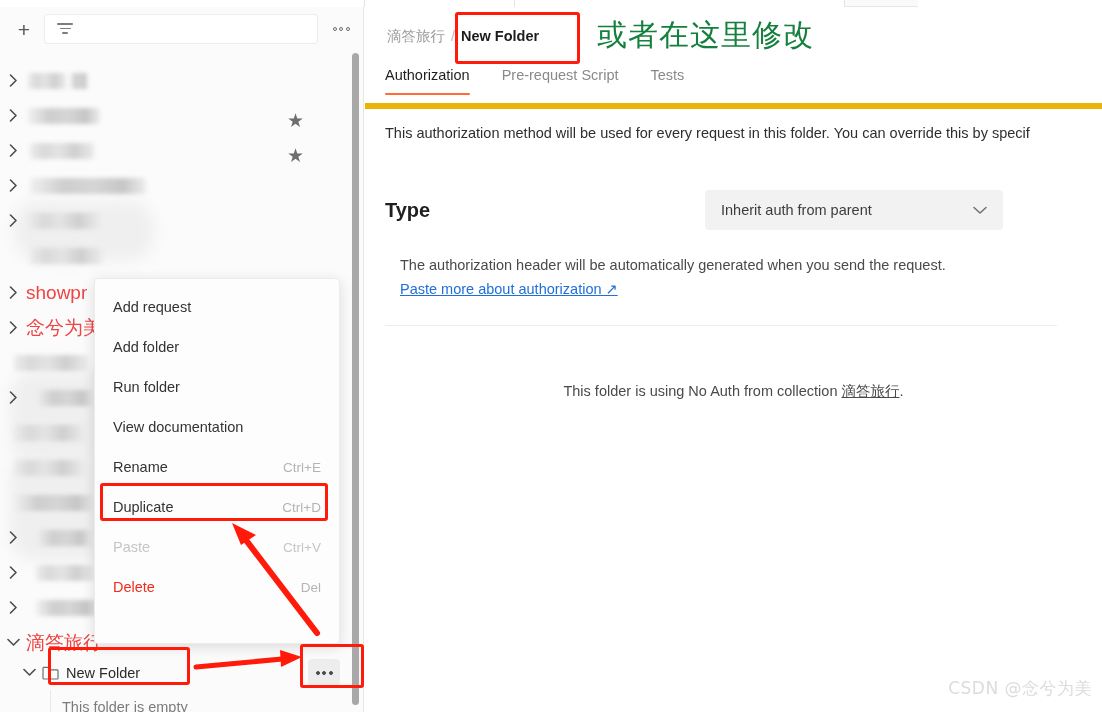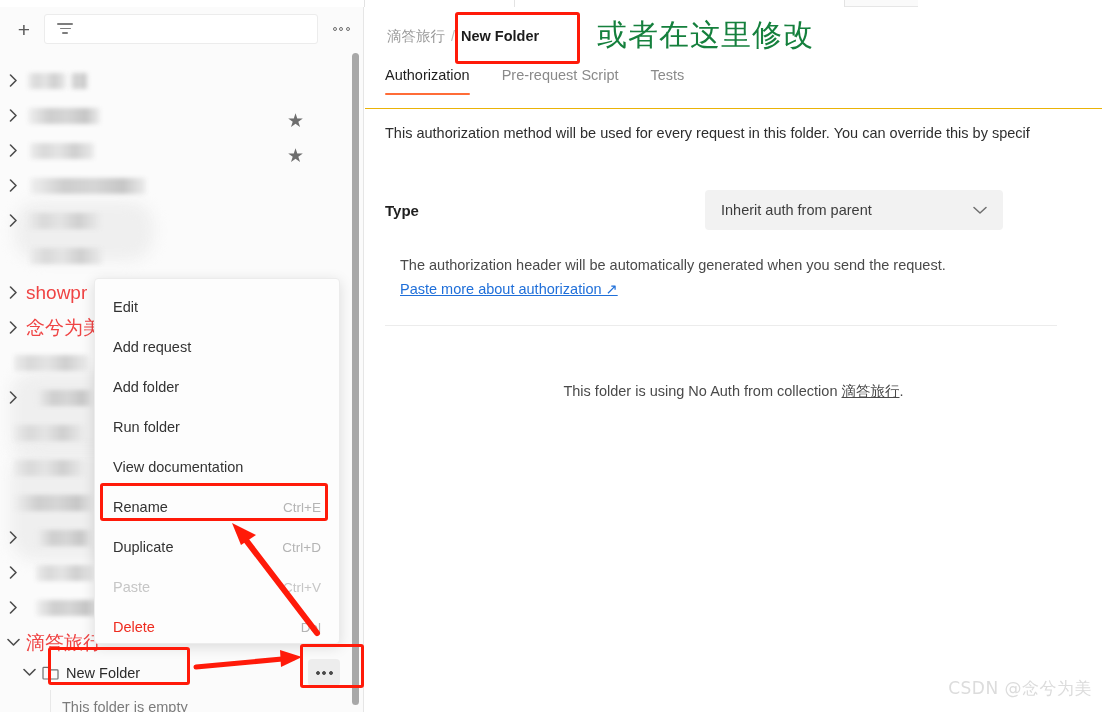--- a/index.html
+++ b/index.html
@@ -148,42 +148,42 @@
   .crumb-name { font-size: 14.5px; color: #1c1c1c; font-weight: bold; }
   .annot-cn {
     position: absolute; left: 232px; top: 8px;
     font-size: 30px; color: #15803d; letter-spacing: 1px;
     font-family: "DejaVu Sans", sans-serif; white-space: nowrap;
   }
 
   .tabsrow {
     position: absolute; left: 0; top: 60px; width: 737px; height: 42px;
     display: flex; align-items: flex-start; padding-left: 20px;
-    border-bottom: 1px solid #eab308;
+    border-bottom: 6px solid #eab308;
   }
   .mtab {
     font-size: 14.5px; color: #8a8a8a; margin-right: 32px;
     padding-bottom: 11px; position: relative; cursor: pointer;
   }
   .mtab.active { color: #1f1f1f; }
   .mtab.active::after {
     content: ""; position: absolute; left: 0; right: 0; bottom: -1px;
     height: 2.5px; background: #ff6c37; border-radius: 2px;
   }
 
   .desc {
     position: absolute; left: 20px; top: 118px;
     font-size: 14.5px; color: #2e2e2e; white-space: nowrap;
     width: 740px; overflow: hidden;
   }
   .typerow {
     position: absolute; left: 20px; top: 183px;
     width: 660px; display: flex; align-items: center;
   }
-  .type-label { font-size: 15px; color: #1f1f1f; font-weight: bold; width: 320px; }
+  .type-label { font-size: 20px; color: #1f1f1f; font-weight: bold; width: 320px; }
   .type-select {
     width: 298px; height: 40px; background: #f2f2f2; border-radius: 4px;
     display: flex; align-items: center; justify-content: space-between;
     padding: 0 16px; font-size: 14.5px; color: #3c3c3c; cursor: pointer;
   }
   .chevdown { color: #6f6f6f; }
 
   .authnote {
     position: absolute; left: 35px; top: 250px;
     font-size: 14.5px; color: #4a4a4a;
@@ -426,24 +426,20 @@
           <b></b>
           <b></b>
         </span>
     </div>
 
     <div class="sb-scrollbar"></div>
   </div>
 
   <div class="ctxmenu">
     <div class="ctx-item">
-      <span class="lbl">Edit</span>
-      <span class="shortcut"></span>
-    </div>
-    <div class="ctx-item">
       <span class="lbl">Add request</span>
       <span class="shortcut"></span>
     </div>
     <div class="ctx-item">
       <span class="lbl">Add folder</span>
       <span class="shortcut"></span>
     </div>
     <div class="ctx-item">
       <span class="lbl">Run folder</span>
       <span class="shortcut"></span>

